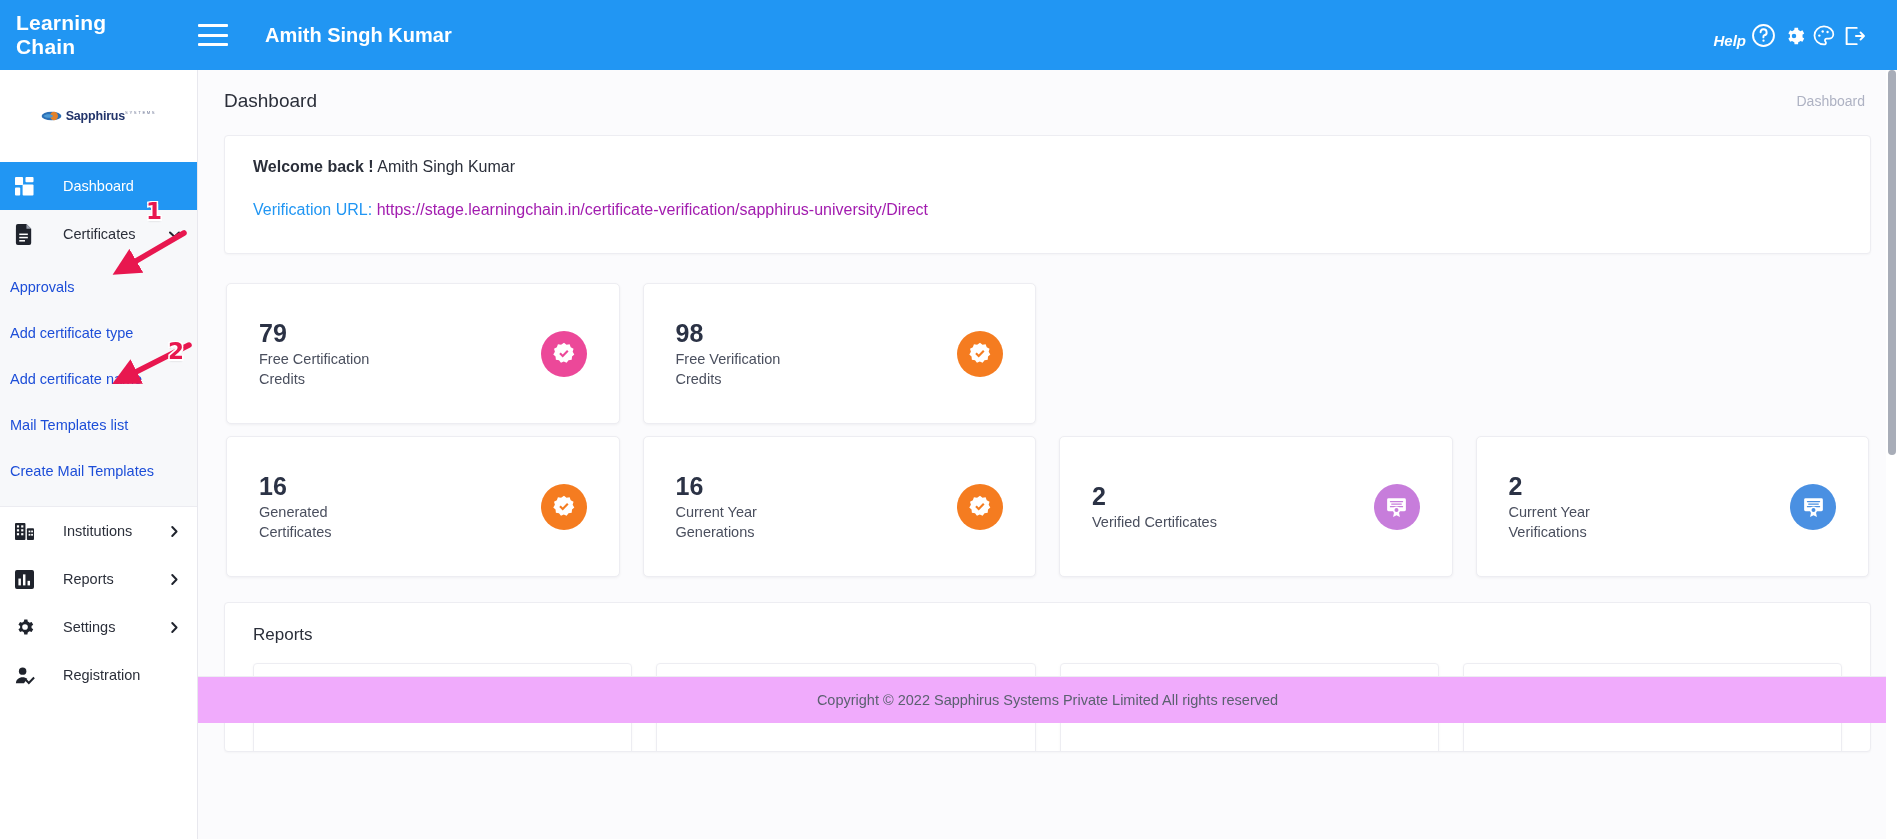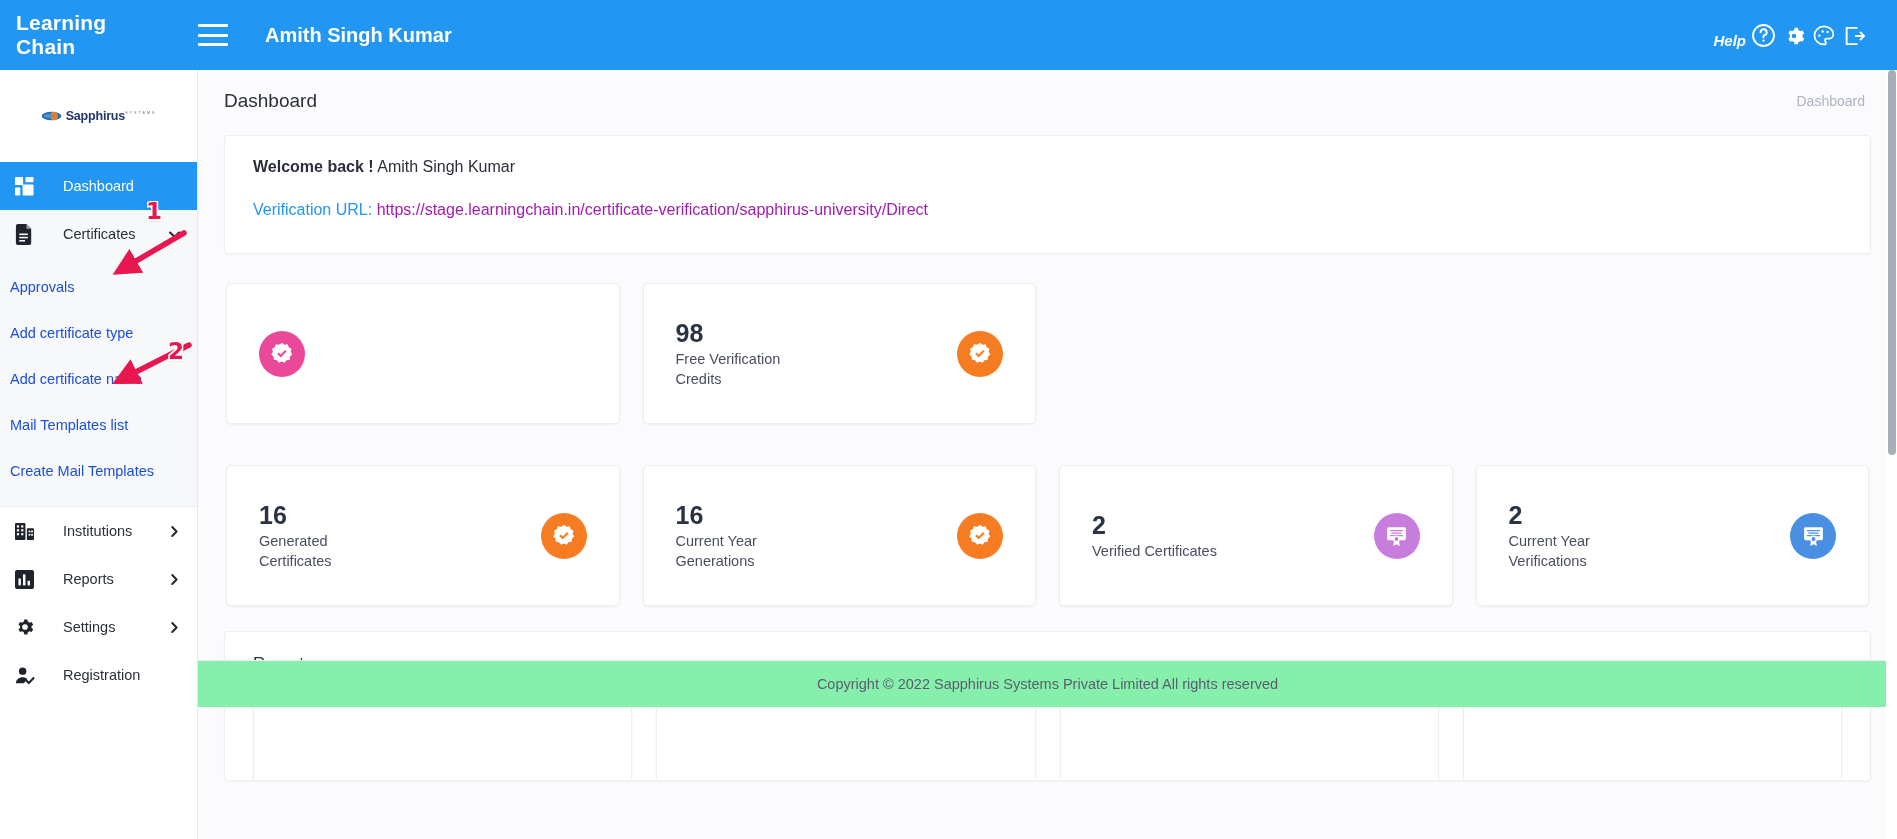--- a/index.html
+++ b/index.html
@@ -116,22 +116,22 @@
   .reports-panel { padding: 22px 28px 0 28px; height: 150px; overflow: hidden; }
   .reports-title { font-size: 17px; color: #2b2f3a; margin-bottom: 18px; }
   .reports-row { display: flex; gap: 24px; }
   .report-card {
     flex: 1; height: 110px; background: #fff;
     border: 1px solid #ededf2; border-radius: 4px;
     box-shadow: 0 1px 3px rgba(20,20,40,.04);
   }
 
   .footer {
-    position: absolute; bottom: 16px; left: 198px; width: 1699px; height: 47px;
-    background: #86efac; border-top: 1px solid #ededf2;
+    position: absolute; bottom: 0; left: 198px; width: 1699px; height: 47px;
+    background: #f0abfc; border-top: 1px solid #ededf2;
     display: flex; align-items: center; justify-content: center;
     font-size: 14.5px; color: #5b6070; z-index: 25;
   }
 
   
   .scrollbar-track {
     position: absolute; top: 70px; right: 0; width: 11px; height: 769px;
     background: #ffffff; z-index: 40;
   }
   .scrollbar-thumb {
@@ -337,20 +337,24 @@
         <span>Amith Singh Kumar</span>
       </div>
       <div class="welcome-line" style="margin-bottom:0">
         <span class="vurl-label">Verification URL:</span>
         <span class="vurl-value">https://stage.learningchain.in/certificate-verification/sapphirus-university/Direct</span>
       </div>
     </div>
 
     <div class="cards-row" style="margin-top:29px">
       <div class="stat-card">
+        <div>
+          <div class="stat-num">79</div>
+          <div class="stat-label">Free Certification Credits</div>
+        </div>
         <div class="stat-ico" style="background:#ec4899">
           <svg width="26" height="26" viewBox="0 0 24 24" fill="#fff">
             <path d="M12 1.6l2.3 1.8 2.9-.3 1 2.7 2.6 1.3-.8 2.8 1.5 2.5-2.1 2-.3 2.9-2.9.5-1.8 2.3-2.6-1.2-2.6 1.2-1.8-2.3-2.9-.5-.3-2.9-2.1-2L3.6 9.9l-.8-2.8 2.6-1.3 1-2.7 2.9.3z"></path>
             <path d="M10.8 15.2L7.6 12l1.4-1.4 1.8 1.8 4-4L16.2 9.8z" fill="#ec4899"></path>
           </svg>
         </div>
       </div>
       <div class="stat-card">
         <div>
           <div class="stat-num">98</div>
@@ -360,21 +364,21 @@
           <svg width="26" height="26" viewBox="0 0 24 24" fill="#fff">
             <path d="M12 1.6l2.3 1.8 2.9-.3 1 2.7 2.6 1.3-.8 2.8 1.5 2.5-2.1 2-.3 2.9-2.9.5-1.8 2.3-2.6-1.2-2.6 1.2-1.8-2.3-2.9-.5-.3-2.9-2.1-2L3.6 9.9l-.8-2.8 2.6-1.3 1-2.7 2.9.3z"></path>
             <path d="M10.8 15.2L7.6 12l1.4-1.4 1.8 1.8 4-4L16.2 9.8z" fill="#f57c20"></path>
           </svg>
         </div>
       </div>
       <div class="stat-card empty"></div>
       <div class="stat-card empty"></div>
     </div>
 
-    <div class="cards-row" style="margin-top:41px">
+    <div class="cards-row" style="margin-top:12px">
       <div class="stat-card">
         <div>
           <div class="stat-num">16</div>
           <div class="stat-label">Generated Certificates</div>
         </div>
         <div class="stat-ico" style="background:#f57c20">
           <svg width="26" height="26" viewBox="0 0 24 24" fill="#fff">
             <path d="M12 1.6l2.3 1.8 2.9-.3 1 2.7 2.6 1.3-.8 2.8 1.5 2.5-2.1 2-.3 2.9-2.9.5-1.8 2.3-2.6-1.2-2.6 1.2-1.8-2.3-2.9-.5-.3-2.9-2.1-2L3.6 9.9l-.8-2.8 2.6-1.3 1-2.7 2.9.3z"></path>
             <path d="M10.8 15.2L7.6 12l1.4-1.4 1.8 1.8 4-4L16.2 9.8z" fill="#f57c20"></path>
           </svg>

